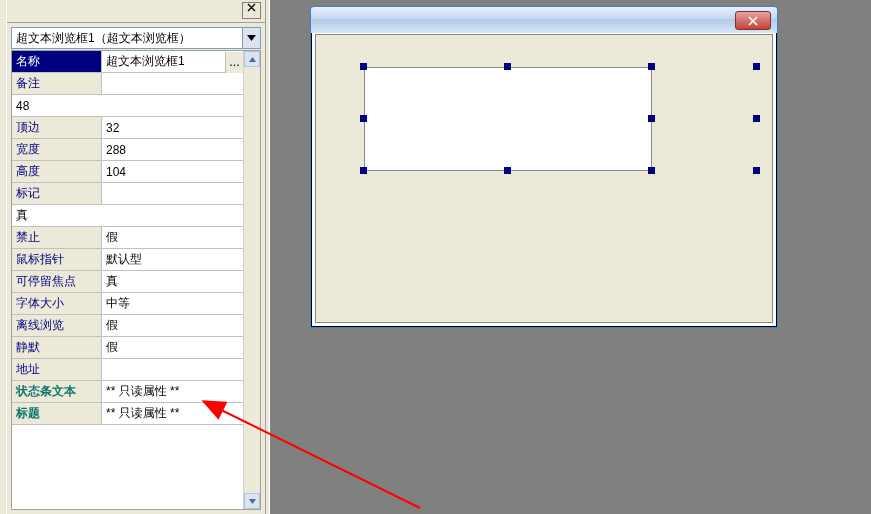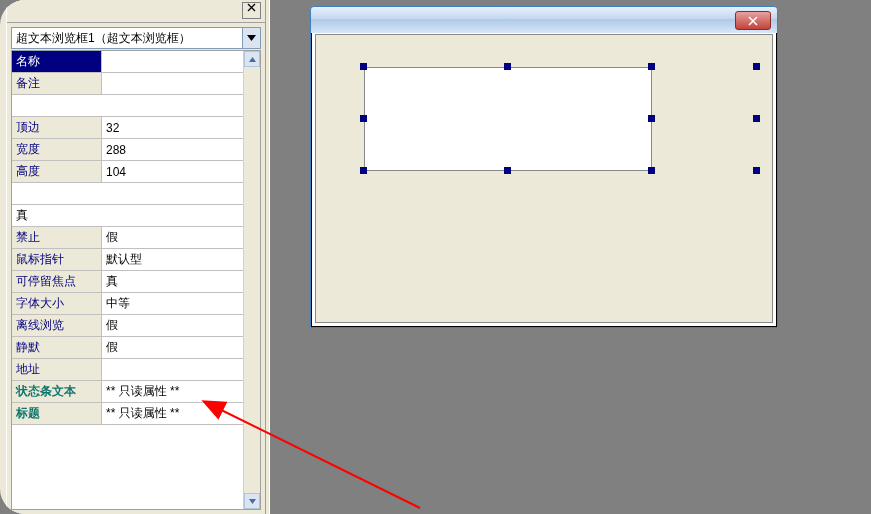--- a/index.html
+++ b/index.html
@@ -1,16 +1,16 @@
 <!DOCTYPE html>
 <html><head>
 <meta charset="utf-8">
 <style>
   html,body{margin:0;padding:0;font-family:"Microsoft YaHei","SimSun",Arial,sans-serif;font-size:12px;background:#808080;}
-  .stage{position:relative;width:871px;height:514px;overflow:hidden;background:#808080;border-radius:25px;}
+  .stage{position:relative;width:871px;height:514px;overflow:hidden;background:#808080;}
 
   
   .panel-wrap{position:absolute;left:0;top:0;width:270px;height:514px;background:#ece9d8;box-sizing:border-box;border-right:1px solid #fff;}
   .panel-inner{position:absolute;left:6px;top:0;width:260px;height:514px;background:#ece9d8;border-left:1px solid #fff;border-right:1px solid #a0a0a0;box-sizing:border-box;}
   .panel-titlebar{height:22px;background:#ece9d8;border-bottom:1px solid #a0a0a0;position:relative;}
   .close-btn{position:absolute;right:4px;top:2px;width:17px;height:15px;border:1px solid #808080;background:#ece9d8;font-size:10px;line-height:13px;text-align:center;color:#000;cursor:pointer;}
   .close-btn svg{display:block;margin:auto;}
 
   .combo{margin:4px 4px 0 4px;height:20px;position:relative;background:#fff;border:1px solid #7f9db9;display:flex;align-items:center;}
   .combo span{flex:1;padding:0 4px;white-space:nowrap;overflow:hidden;}
@@ -71,48 +71,56 @@
           <svg width="9" height="6">
               <path d="M0 0 L9 0 L4.5 6 Z" fill="#000"></path>
             </svg>
         </div>
       </div>
 
       <div class="grid-box">
         <div class="grid-rows" id="grid-rows">
             <div class="row selected">
               <div class="lcell">名称</div>
+              <div class="vcell">
+                <span>超文本浏览框1</span>
+                <div class="ell-btn">...</div>
+              </div>
             </div>
             <div class="row">
               <div class="lcell">备注</div>
               <div class="vcell">
                 <span></span>
               </div>
             </div>
             <div class="row">
+              <div class="vcell">
+                <span>48</span>
+              </div>
             </div>
             <div class="row">
               <div class="lcell">顶边</div>
               <div class="vcell">
                 <span>32</span>
               </div>
             </div>
             <div class="row">
               <div class="lcell">宽度</div>
               <div class="vcell">
                 <span>288</span>
               </div>
             </div>
             <div class="row">
               <div class="lcell">高度</div>
               <div class="vcell">
                 <span>104</span>
               </div>
             </div>
             <div class="row">
+              <div class="lcell">标记</div>
               <div class="vcell">
                 <span></span>
               </div>
             </div>
             <div class="row">
               <div class="vcell">
                 <span>真</span>
               </div>
             </div>
             <div class="row">

